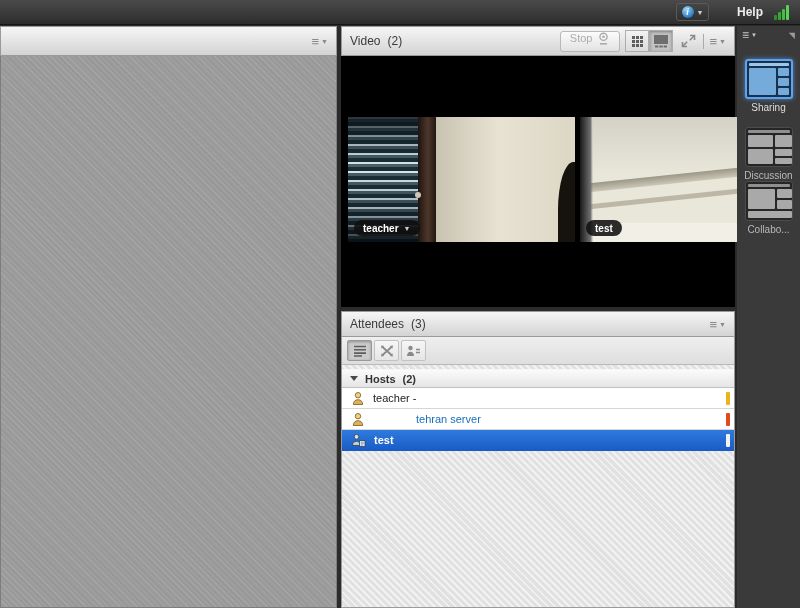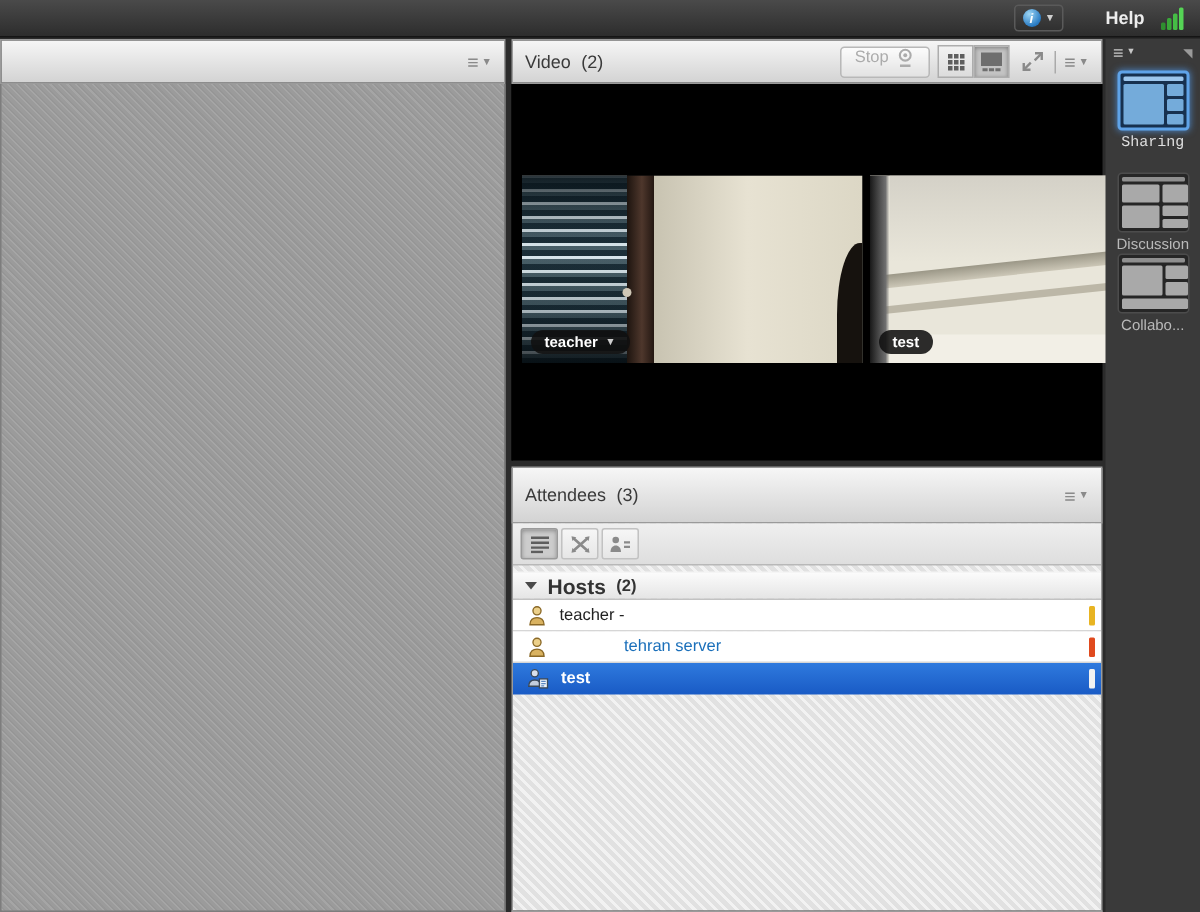--- a/index.html
+++ b/index.html
@@ -90,33 +90,33 @@
   .f2-right { position:absolute; right:0; top:0; width:16px; height:100%;
     background:linear-gradient(90deg,rgba(150,140,120,0),#aea687); }
   .f2-bottom { position:absolute; left:13px; right:0; bottom:0; height:15%; background:#f2efe6; }
   .f2-spot { position:absolute; right:26px; bottom:14px; width:6px; height:11px;
     background:#6b5e49; border-radius:2px; }
 
   
   .att-pod { position:absolute; left:341px; top:312px; width:394px; height:296px;
     background:repeating-linear-gradient(45deg,#f2f2f2 0 2px,#e1e1e1 2px 5px);
     border:1px solid #9a9a9a; border-top:none; }
-  .att-pod .pod-header { height:38px; margin:-1px -1px 0 -1px; }
+  .att-pod .pod-header { height:26px; margin:-1px -1px 0 -1px; }
   .att-toolbar { height:28px; background:linear-gradient(#efefef,#dedede);
     border-bottom:1px solid #b8b8b8; display:flex; align-items:center; padding:0 5px; gap:2px; }
   .tb-btn { width:25px; height:21px; display:flex; align-items:center; justify-content:center;
     border:1px solid #c2c2c2; border-radius:2px; background:linear-gradient(#f6f6f6,#e6e6e6);
     cursor:pointer; }
   .tb-btn.pressed { background:#cccccc; border-color:#9a9a9a;
     box-shadow:inset 0 1px 3px rgba(0,0,0,0.3); }
   .att-list { margin-top:4px; }
   .group-header { height:19px; background:linear-gradient(#fbfbfb,#e5e5e5);
     border-top:1px solid #f5f5f5; border-bottom:1px solid #c2c2c2;
     display:flex; align-items:center; gap:7px; padding:0 8px; cursor:pointer; }
-  .group-label { font-size:14px; font-weight:bold; color:#333; }
+  .group-label { font-size:11px; font-weight:bold; color:#333; }
   .group-count { font-size:11px; font-weight:bold; color:#333; }
   .group-header.collapsed .group-label, .group-header.collapsed .group-count { color:#8d8d8d; font-weight:normal; }
   .tri-down { width:0; height:0; border-left:4px solid transparent; border-right:4px solid transparent;
     border-top:5px solid #4a4a4a; }
   .tri-right { width:0; height:0; border-top:4px solid transparent; border-bottom:4px solid transparent;
     border-left:5px solid #9a9a9a; }
   .member-row { position:relative; height:21px; background:#fff; border-bottom:1px solid #d6d6d6;
     display:flex; align-items:center; gap:8px; padding:0 14px 0 9px; cursor:pointer; }
   .member-name { font-size:11px; }
   .member-row.selected { background:linear-gradient(#2f7ade,#1a5cc6); border-bottom-color:#1a5cc6; }
@@ -149,21 +149,21 @@
   .disc-thumb .b2 { top:7px; left:29px; width:17px; height:12px; }
   .disc-thumb .b3 { top:21px; left:2px; width:25px; height:15px; }
   .disc-thumb .b4 { top:21px; left:29px; width:17px; height:7px; }
   .disc-thumb .b5 { top:30px; left:29px; width:17px; height:6px; }
   .collab-thumb .big { top:7px; left:2px; width:27px; height:20px; }
   .collab-thumb .r1 { top:7px; left:31px; width:15px; height:9px; }
   .collab-thumb .r2 { top:18px; left:31px; width:15px; height:9px; }
   .collab-thumb .bot { top:29px; left:2px; width:44px; height:7px; }
   .layout-label { margin-top:3px; font-size:10px; color:#b9b9b9; }
   .layout-item.selected .layout-label { color:#dfdfdf; }
-  .mt1 { margin-top:3px;font-family:Liberation Mono, monospace; } .mt2 { margin-top:14px; } .mt3 { }
+  .mt1 { margin-top:15px; } .mt2 { margin-top:14px; } .mt3 { }
 </style>
 </head>
 <body>
 
 <div class="screen">
 
   <div class="topbar">
     <div class="info-btn">
       <span class="info-circle">i</span>
       <span class="info-caret">▼</span>

